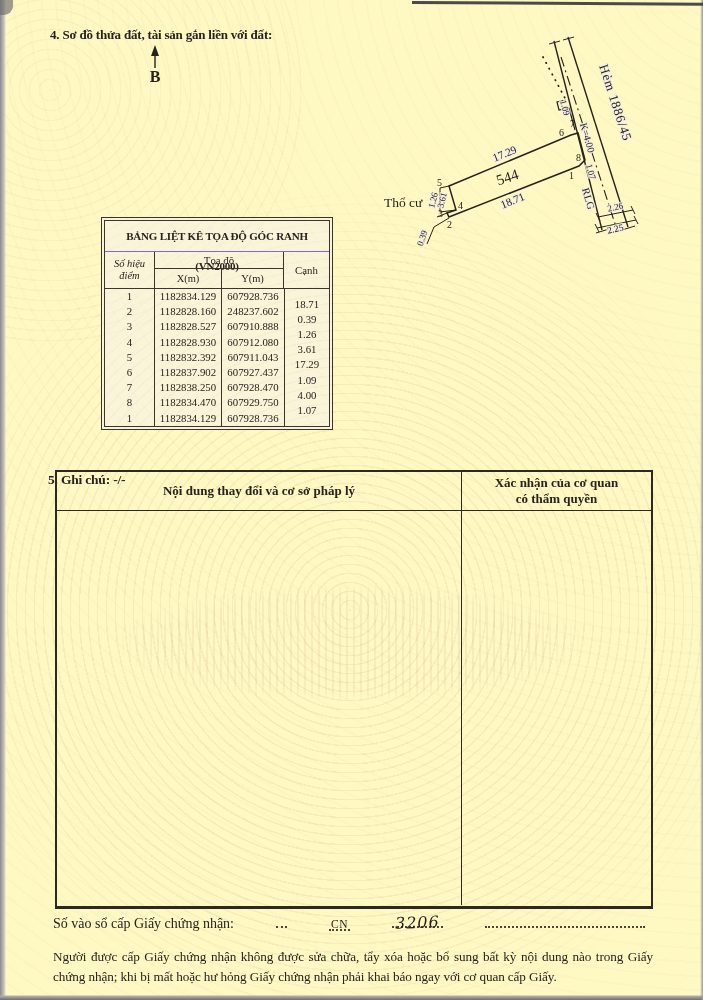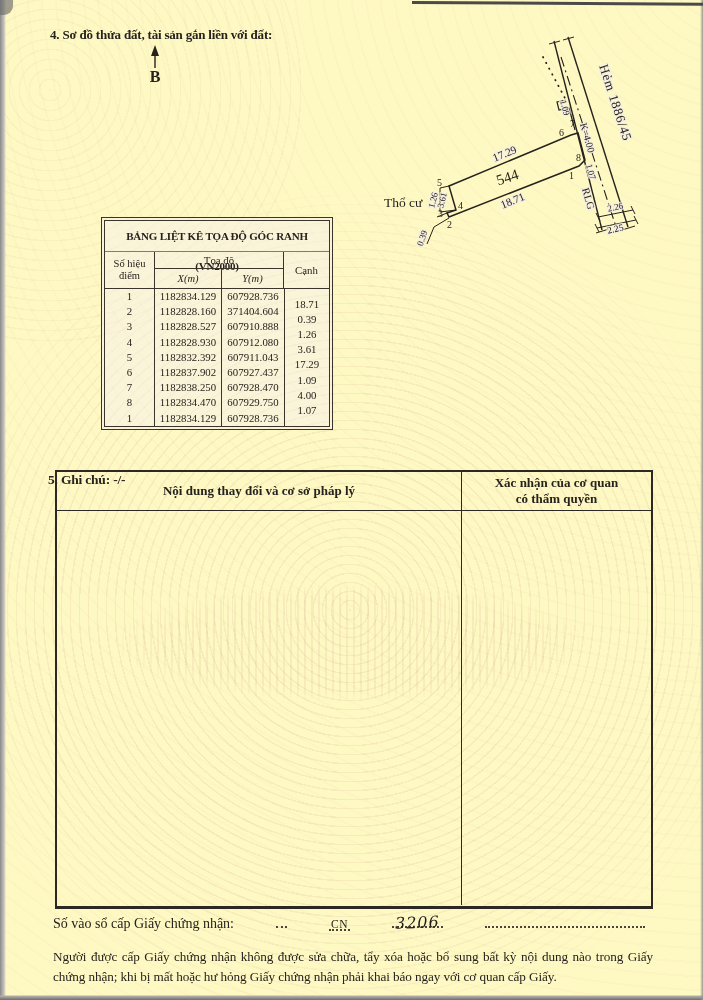--- a/index.html
+++ b/index.html
@@ -51,24 +51,24 @@
   
   .diagram{position:absolute;left:0;top:0;width:703px;height:260px;}
   .diagram text{fill:#26221e;}
   .halo{paint-order:stroke;stroke:rgba(242,236,228,0.85);stroke-width:2.5px;}
   
   .ct-outer{position:absolute;left:101px;top:217px;width:226px;border:1px solid #3a342d;padding:2px;background:rgba(245,240,233,0.55);}
   .ct-inner{border:1px solid #3a342d;font-size:10.8px;}
   .ct-title{height:30px;line-height:30px;text-align:center;font-weight:bold;font-size:11px;
     border-bottom:1px solid #8b5cf6;letter-spacing:-0.2px;}
   .ct-head{display:flex;height:36px;border-bottom:1px solid #3a342d;text-align:center;}
-  .ct-h-point{width:49px;border-right:1px solid #3a342d;display:flex;flex-direction:column;justify-content:center;line-height:1.15;font-size:10.5px;}
+  .ct-h-point{width:49px;border-right:1px solid #3a342d;display:flex;flex-direction:column;justify-content:center;line-height:1.15;font-size:10.5px;font-style:italic;}
   .ct-h-mid{width:128px;border-right:1px solid #3a342d;display:flex;flex-direction:column;}
   .ct-h-coord{height:16px;line-height:16px;border-bottom:1px solid #3a342d;}
-  .ct-h-xy{flex:1;display:flex;font-style:italic;}
+  .ct-h-xy{flex:1;display:flex;}
   .ct-h-x{width:66px;border-right:1px solid #3a342d;line-height:19px;font-size:10.5px;}
   .ct-h-y{flex:1;line-height:19px;font-size:10.5px;}
   .ct-h-edge{flex:1;display:flex;align-items:center;justify-content:center;}
   .ct-body{display:flex;height:137px;}
   .ct-col{display:flex;flex-direction:column;text-align:center;}
   .ct-col > div{height:15.2px;line-height:15.2px;}
   .ct-col-point{width:49px;border-right:1px solid #3a342d;}
   .ct-col-x{width:66px;border-right:1px solid #3a342d;}
   .ct-col-y{width:62px;border-right:1px solid #3a342d;}
   .ct-col-edge{flex:1;padding-top:7.6px;}
@@ -206,21 +206,21 @@
           <div>1182828.527</div>
           <div>1182828.930</div>
           <div>1182832.392</div>
           <div>1182837.902</div>
           <div>1182838.250</div>
           <div>1182834.470</div>
           <div>1182834.129</div>
         </div>
         <div class="ct-col ct-col-y">
           <div>607928.736</div>
-          <div>371404.604</div>
+          <div>248237.602</div>
           <div>607910.888</div>
           <div>607912.080</div>
           <div>607911.043</div>
           <div>607927.437</div>
           <div>607928.470</div>
           <div>607929.750</div>
           <div>607928.736</div>
         </div>
         <div class="ct-col ct-col-edge">
           <div>18.71</div>

